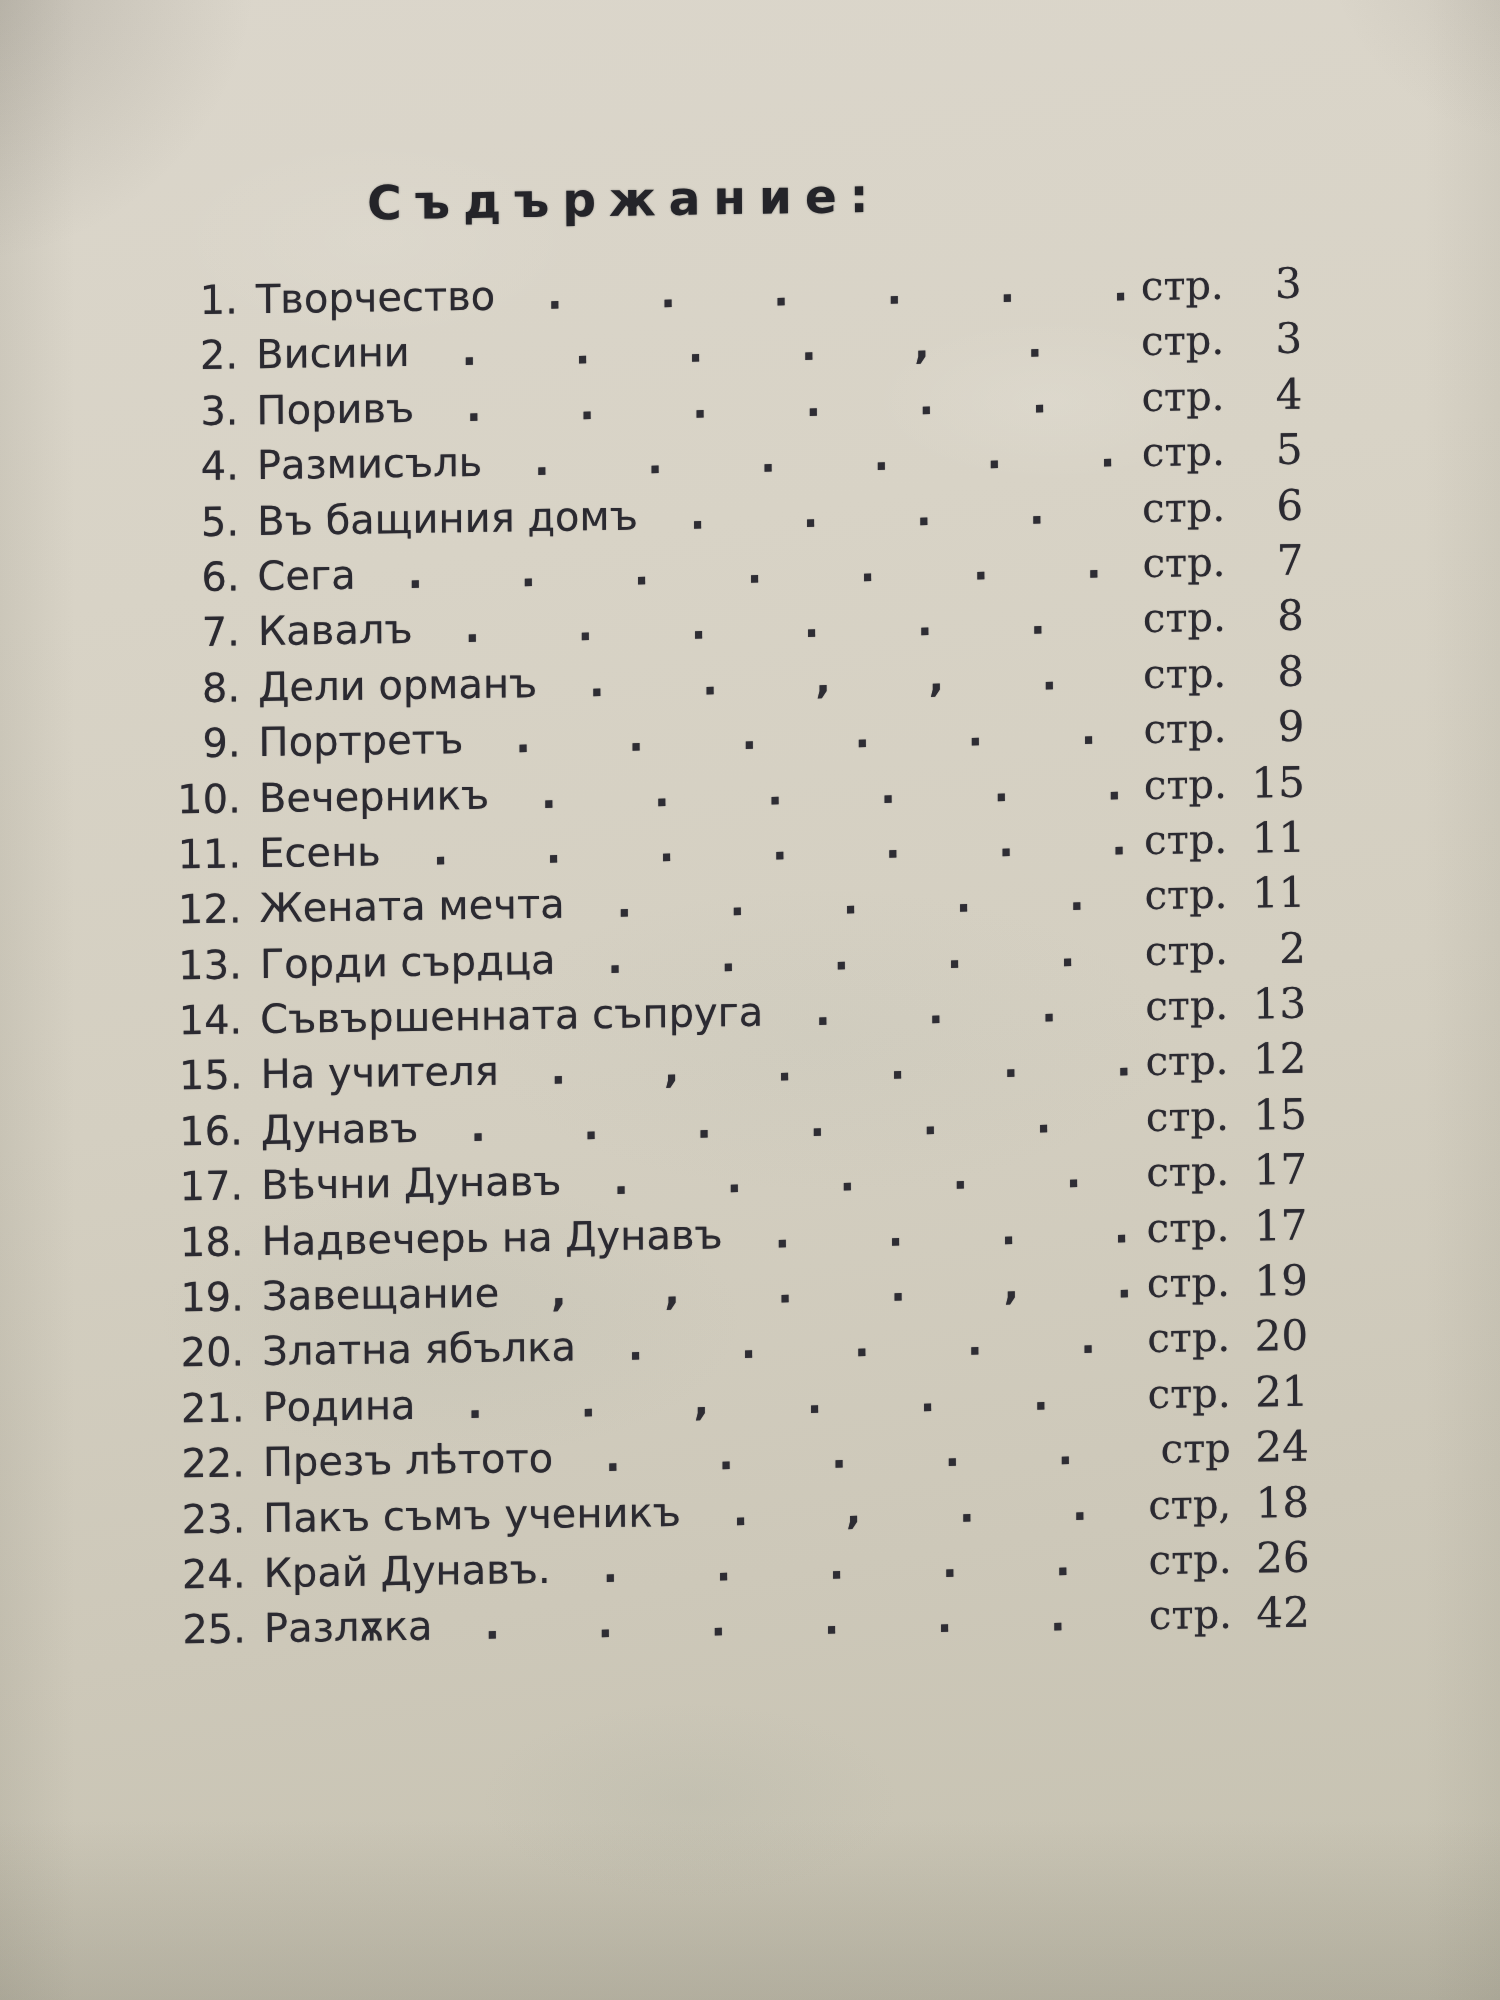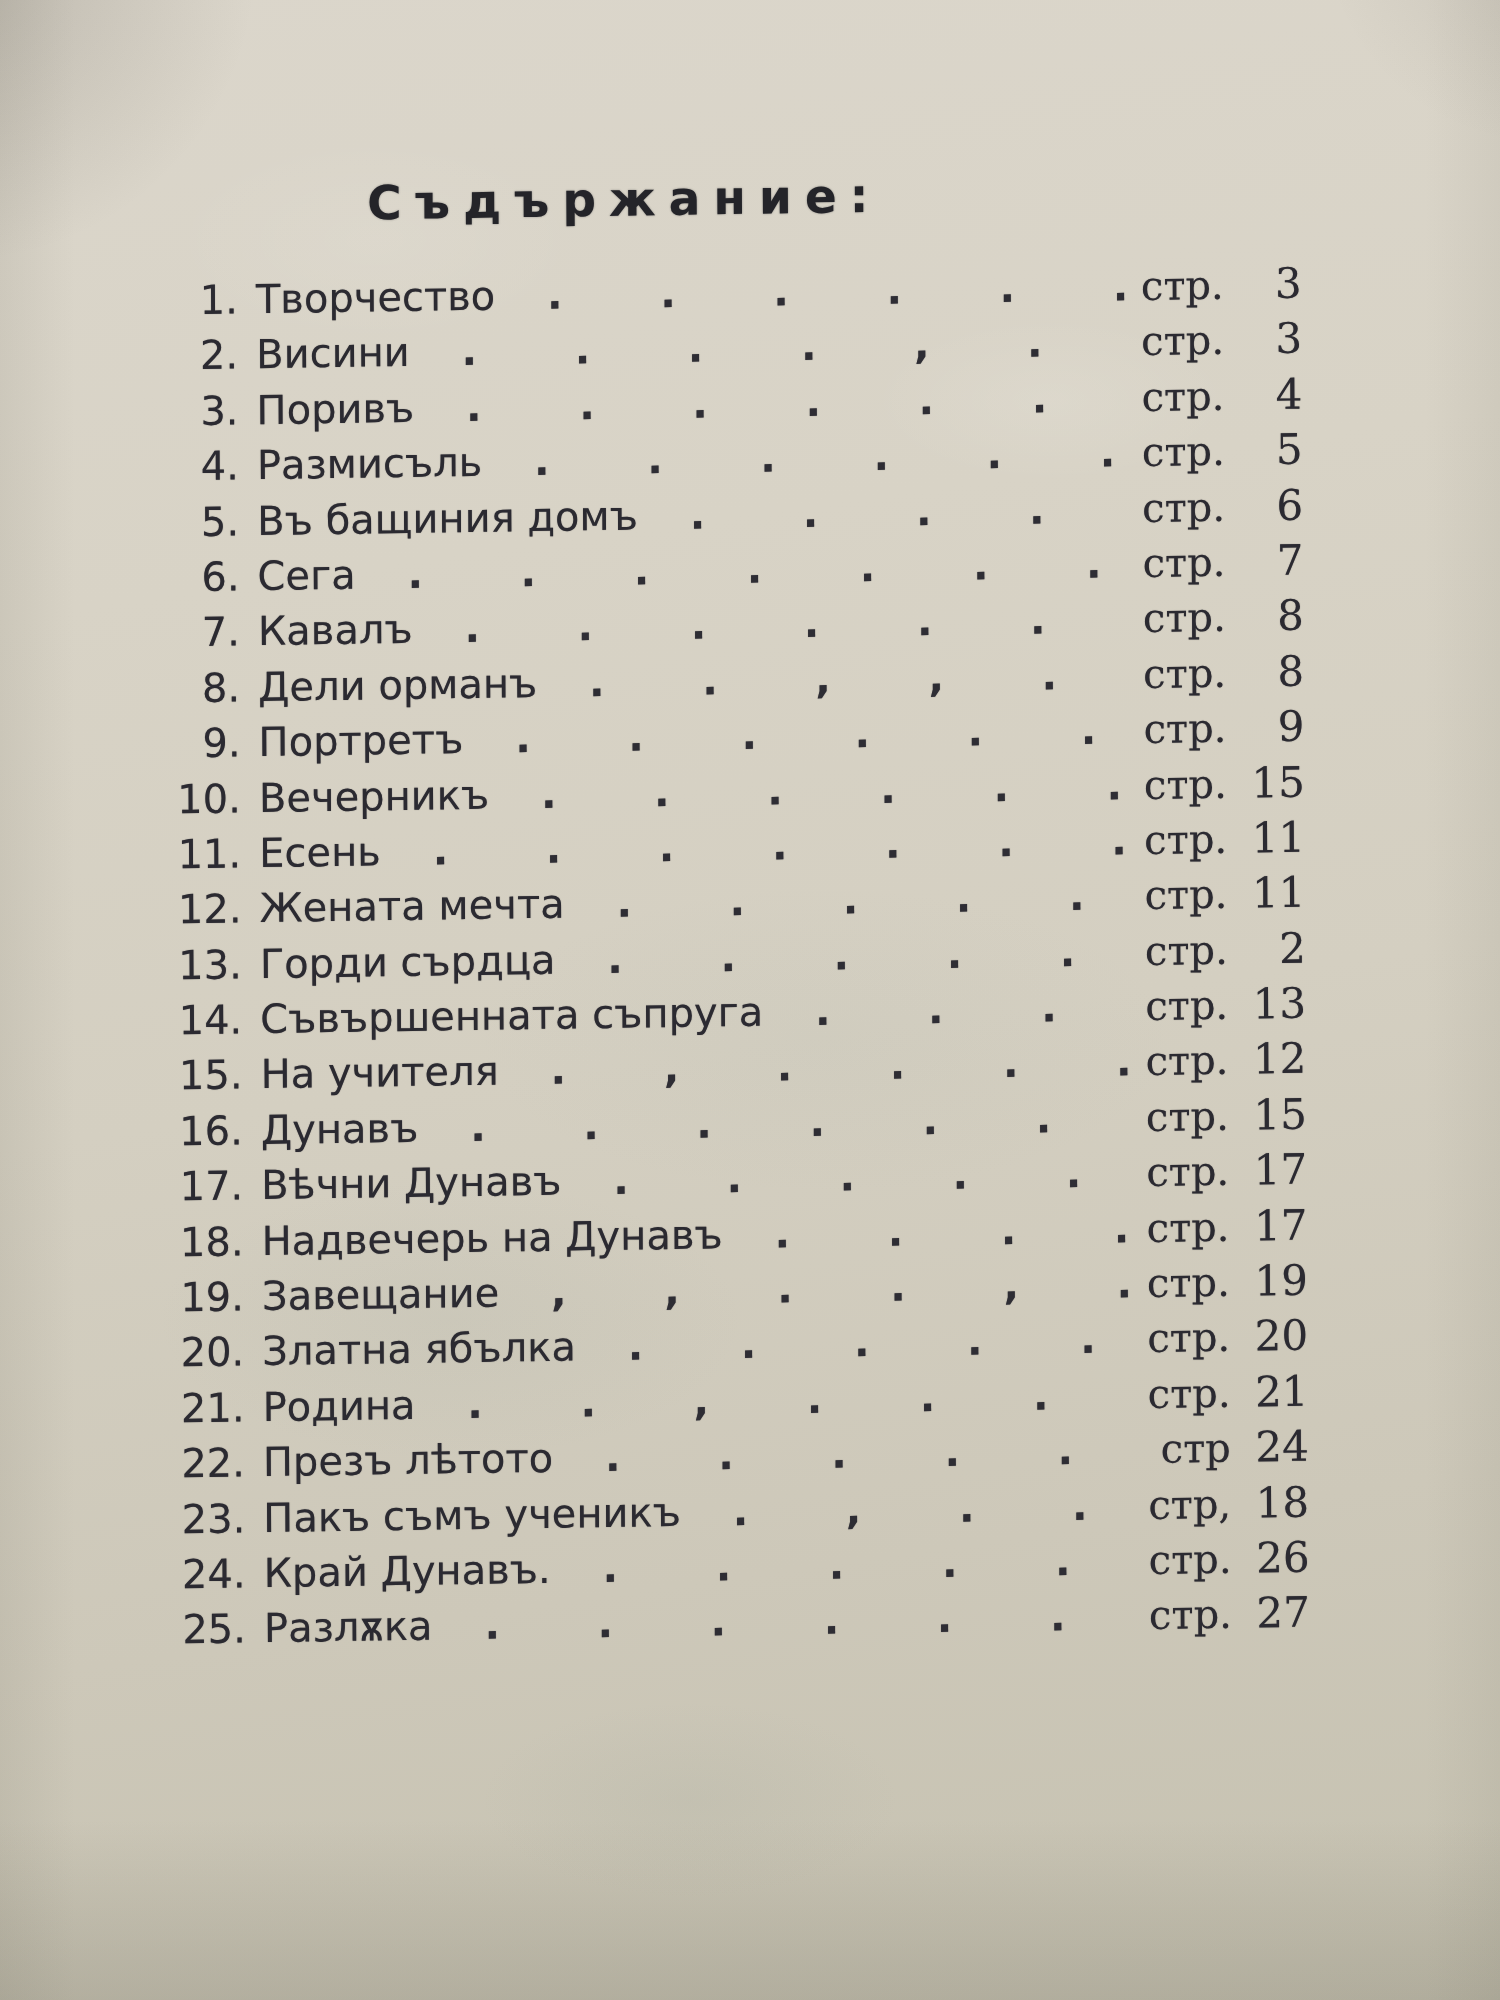--- a/index.html
+++ b/index.html
@@ -290,16 +290,16 @@
     <span class="leader">. . . . . . . . .</span>
     <span class="ref">стр.</span>
     <span class="pagenum">26</span>
   </div>
 
   <div class="row">
     <span class="num">25.</span>
     <span class="title">Разлѫка</span>
     <span class="leader">. . . . . . . . .</span>
     <span class="ref">стр.</span>
-    <span class="pagenum">27</span>
+    <span class="pagenum">42</span>
   </div>
 </div>
 </div>
 
 </body></html>

